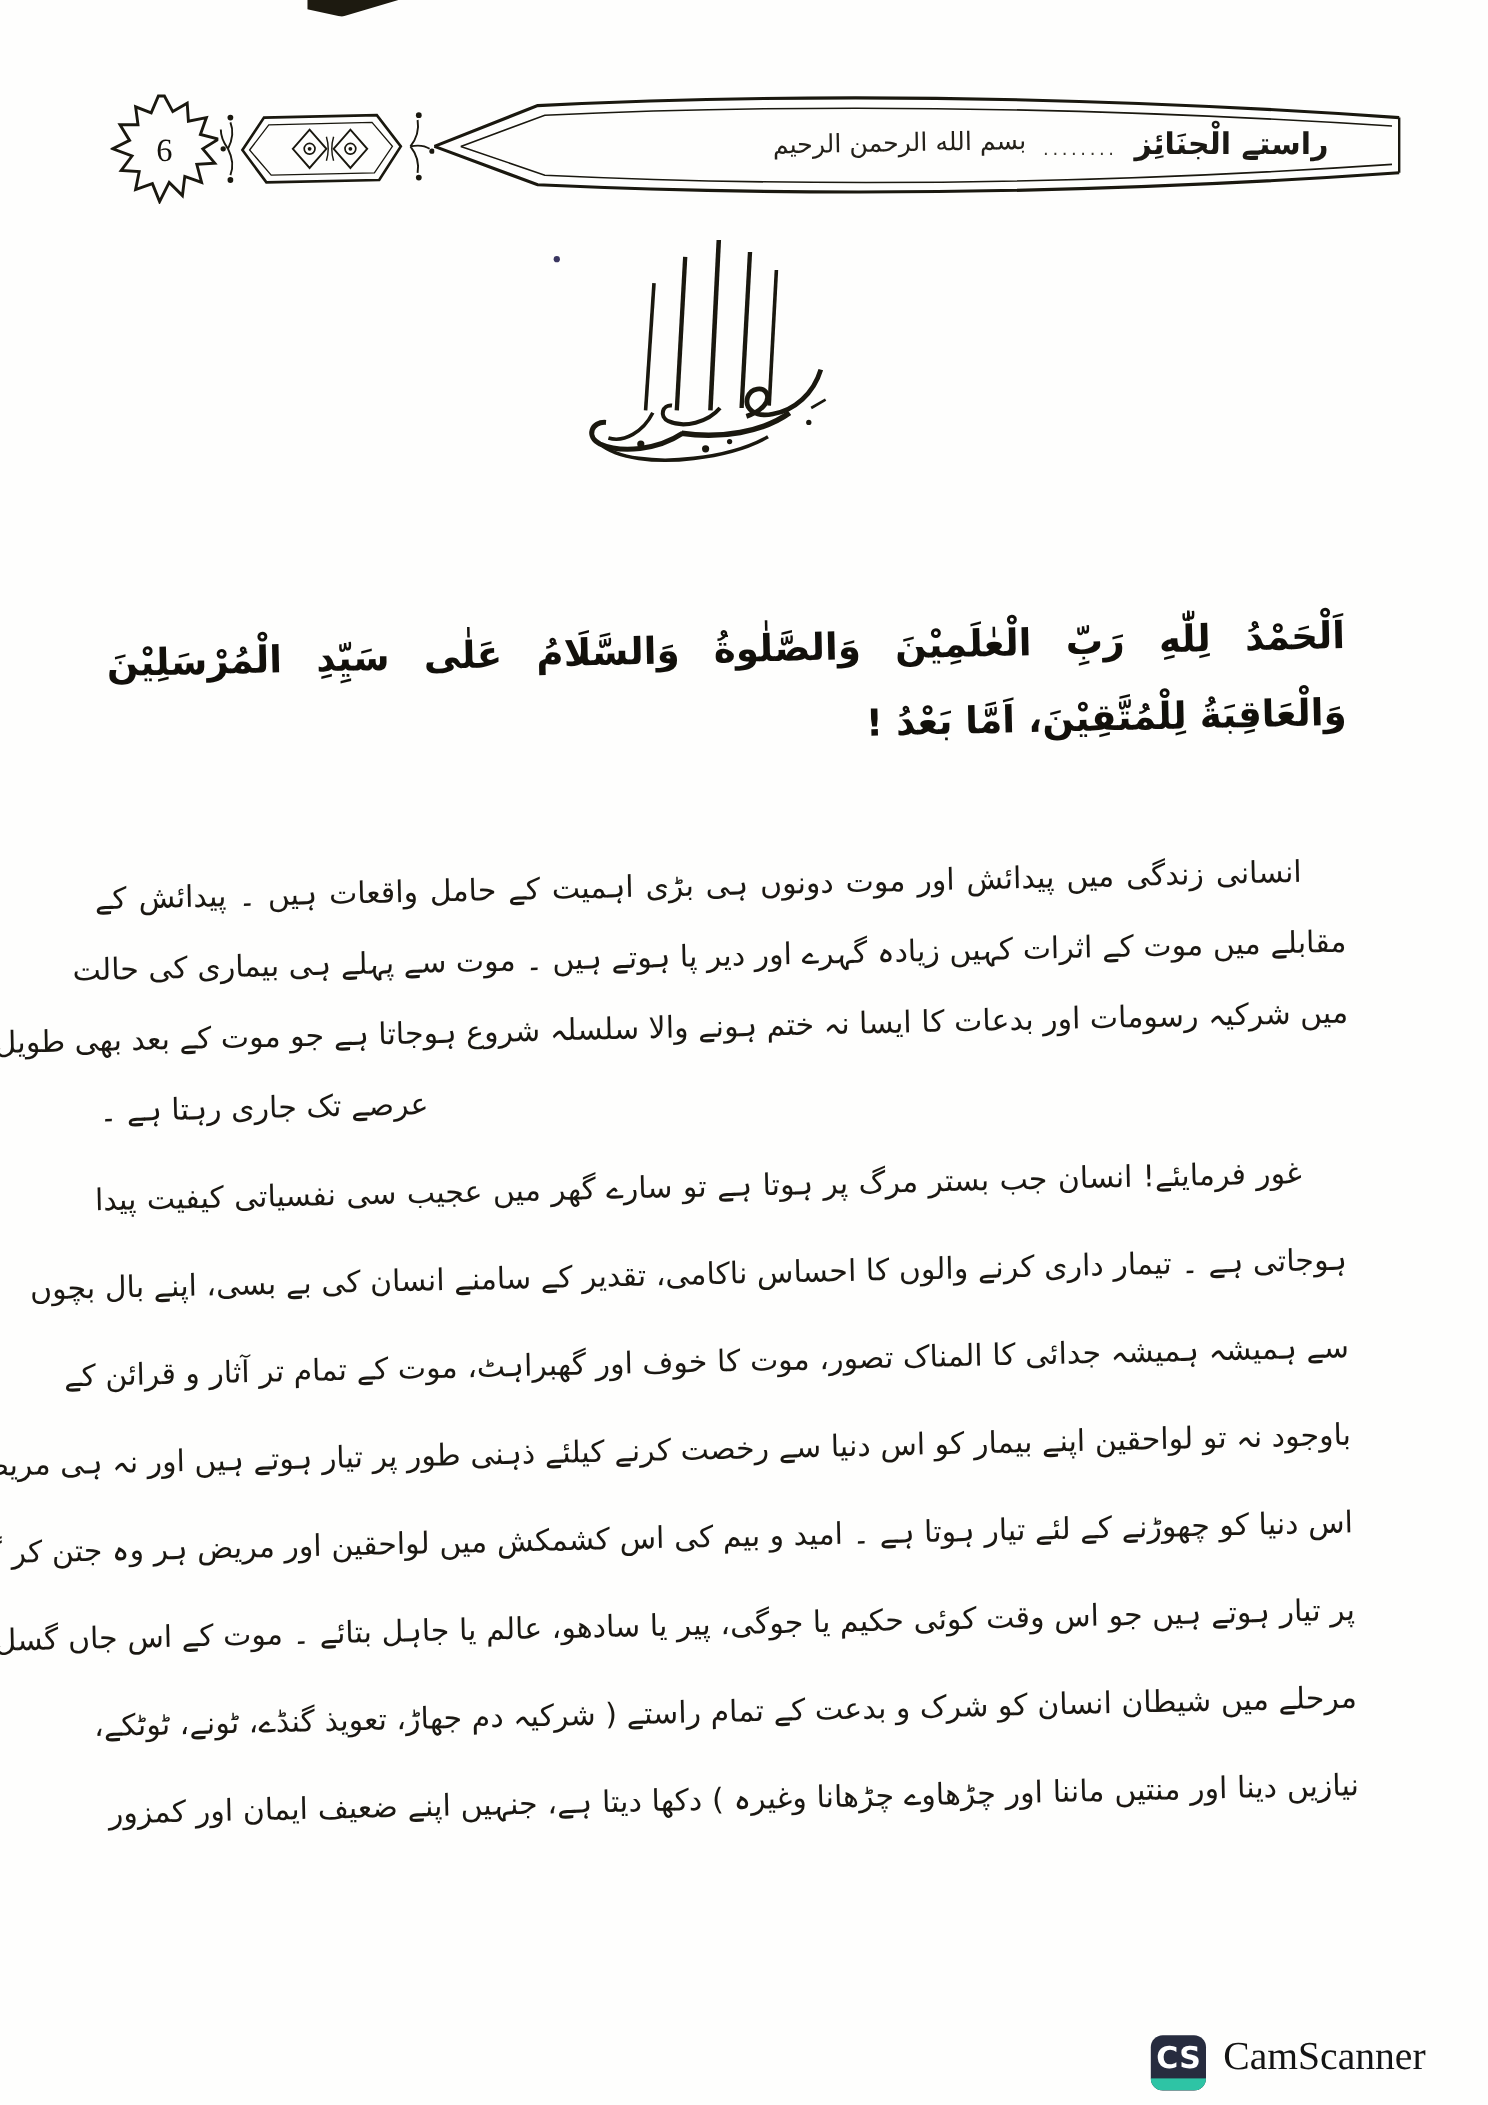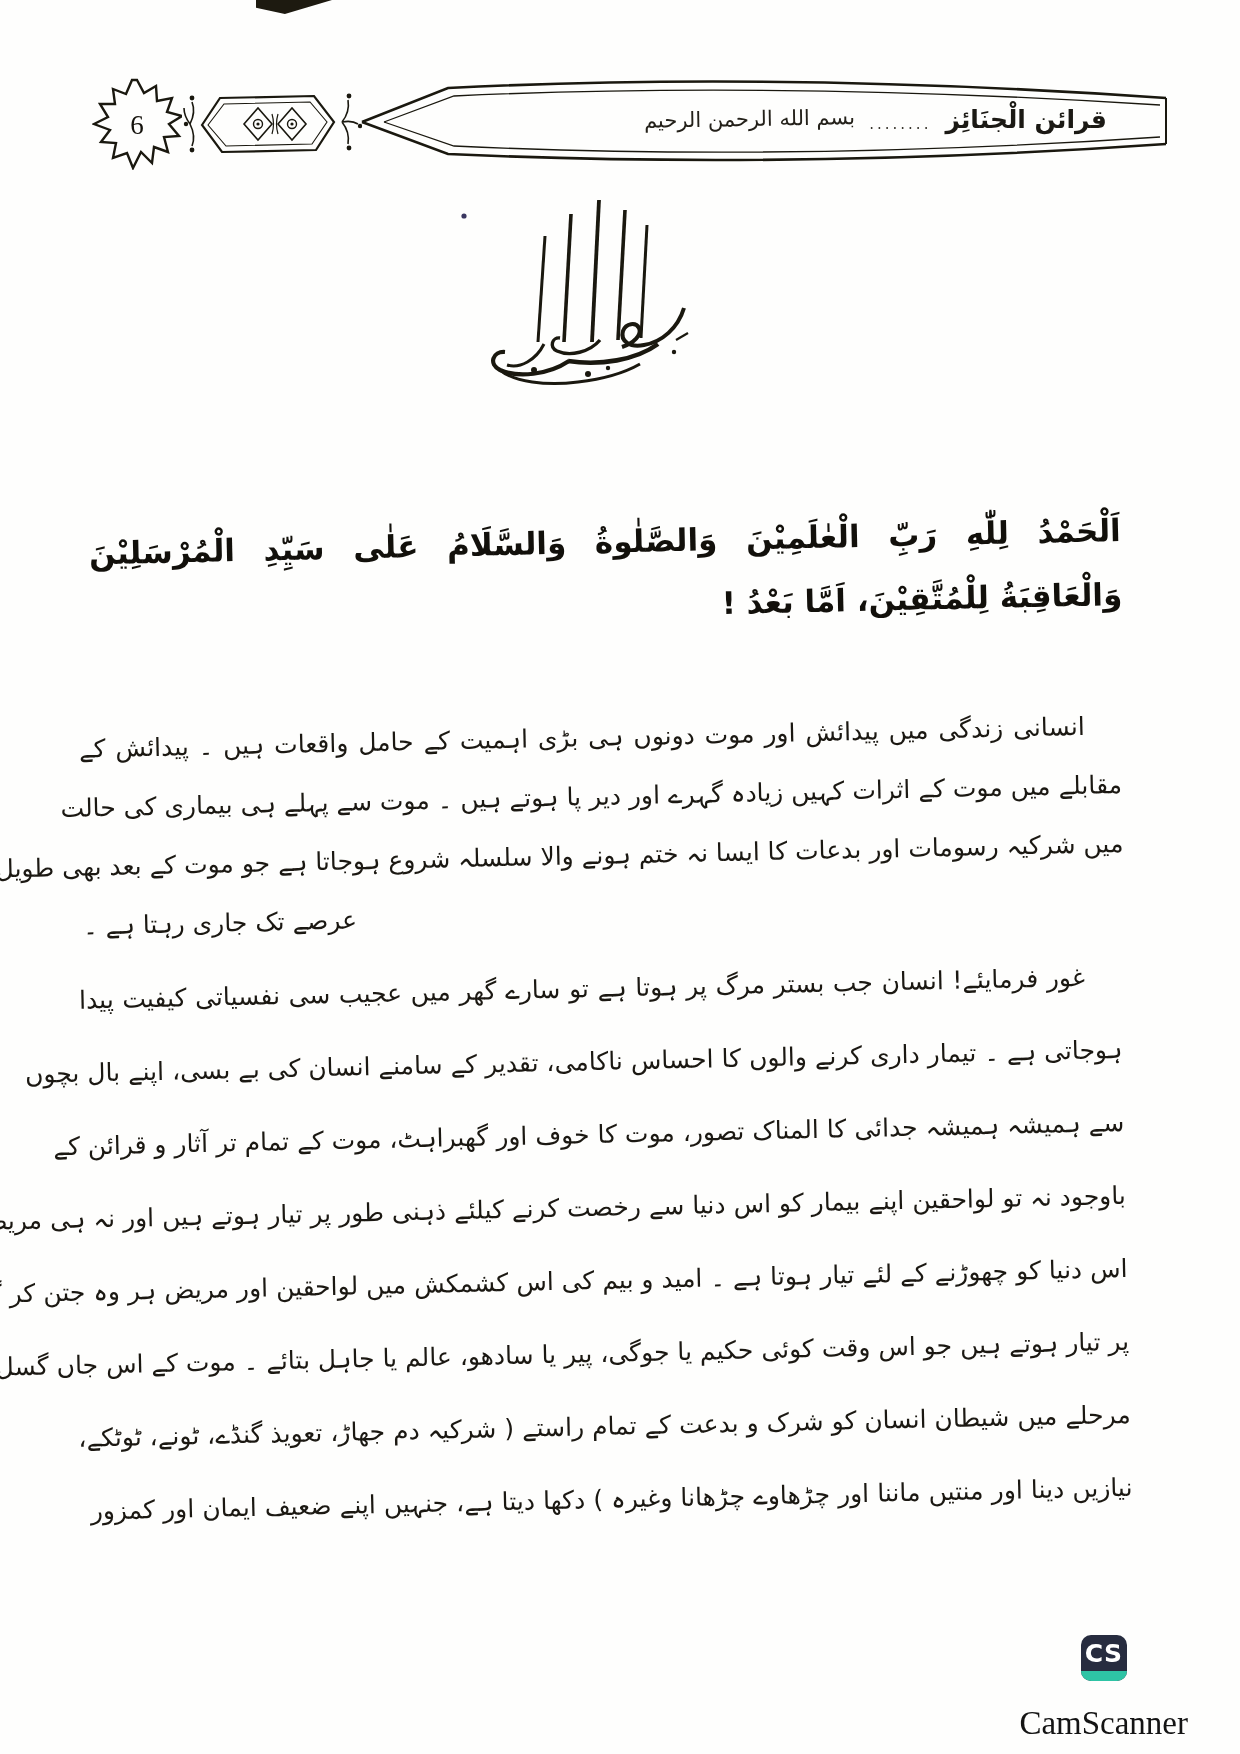--- a/index.html
+++ b/index.html
@@ -64,21 +64,21 @@
     direction:rtl;font-size:25px;color:#1b1812;
     text-align:justify;text-align-last:justify;
     white-space:nowrap;
   }
   .para-1 .urdu-line{height:59px;line-height:59px;}
   .para-2 .urdu-line{height:73px;line-height:73px;}
   .indent{padding-right:36px;box-sizing:border-box;}
   .align-left{text-align-last:left;}
 
   
-  .footer{position:absolute;right:52px;bottom:12px;display:flex;align-items:center;gap:24px;flex-direction:column;}
+  .footer{position:absolute;right:52px;bottom:12px;display:flex;align-items:flex-start;gap:14px;}
   .cs-icon{
     position:relative;width:46px;height:46px;border-radius:10px;
     background:#272c3f;overflow:hidden;flex:0 0 auto;
   }
   .cs-initials{
     position:absolute;left:0;top:0;width:100%;height:36px;
     display:flex;align-items:center;justify-content:center;
     color:#ffffff;font-weight:bold;font-size:25px;letter-spacing:0.5px;
     font-family:"DejaVu Sans", sans-serif;
   }
@@ -130,21 +130,21 @@
     </svg>
 
     <svg class="ribbon" viewBox="0 0 822 96">
       <path class="ink" stroke-width="2.6" d="M14,50 L100,16 C320,5 560,8 818,26"></path>
       <path class="ink" stroke-width="2.6" d="M14,50 L100,82 C320,92 560,90 818,72"></path>
       <path class="ink" stroke-width="1.3" d="M36,50 L106,24 C320,14 560,17 812,33"></path>
       <path class="ink" stroke-width="1.3" d="M36,50 L106,74 C320,84 560,82 812,65"></path>
       <path class="ink" stroke-width="2" d="M818,26 L818,72"></path>
     </svg>
     <div class="ribbon-text">
-      <span class="ribbon-title">قرائن الْجنَائِز</span>
+      <span class="ribbon-title">راستے الْجنَائِز</span>
       <span class="ribbon-dots">........</span>
       <span class="ribbon-basmala">بسم الله الرحمن الرحيم</span>
     </div>
   </div>
 
   <svg class="bismillah" viewBox="0 0 272 204">
     <circle cx="16" cy="24" r="2.6" fill="#3a3660"></circle>
 
     <path class="ink" stroke-width="3" d="M97,44 L90,150"></path>
     <path class="ink" stroke-width="3.6" d="M123,22 L116,150"></path>

